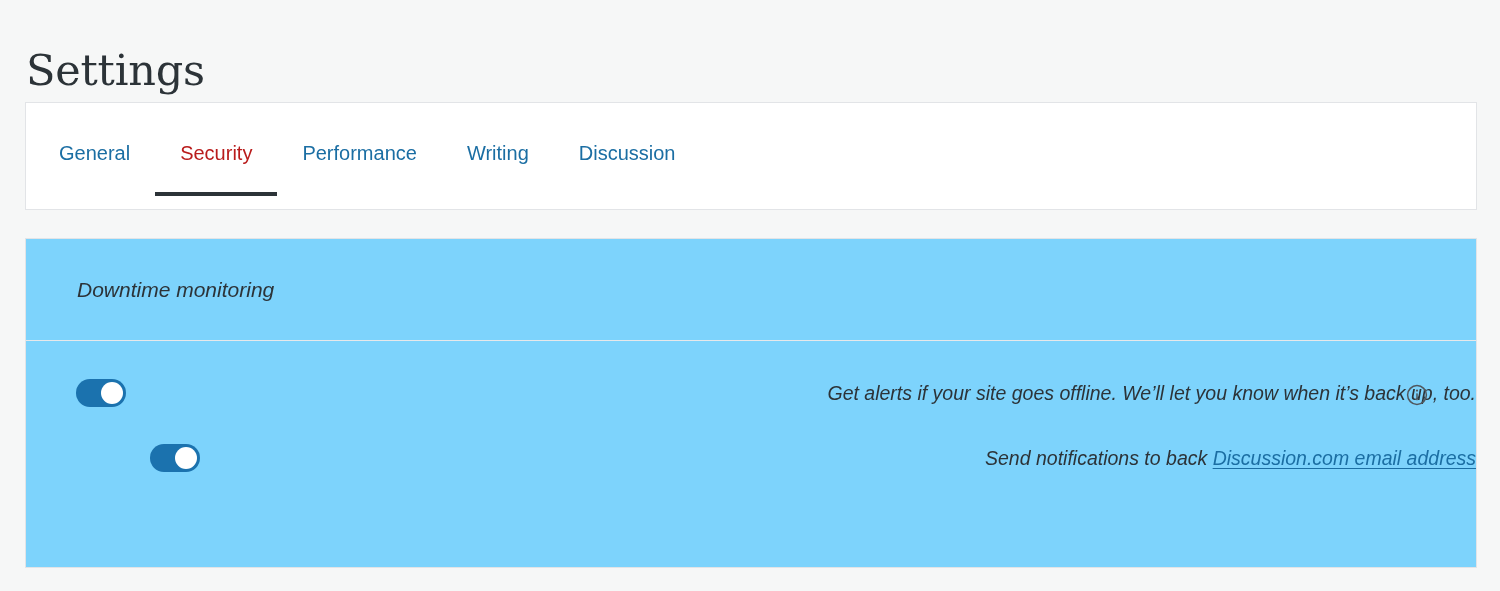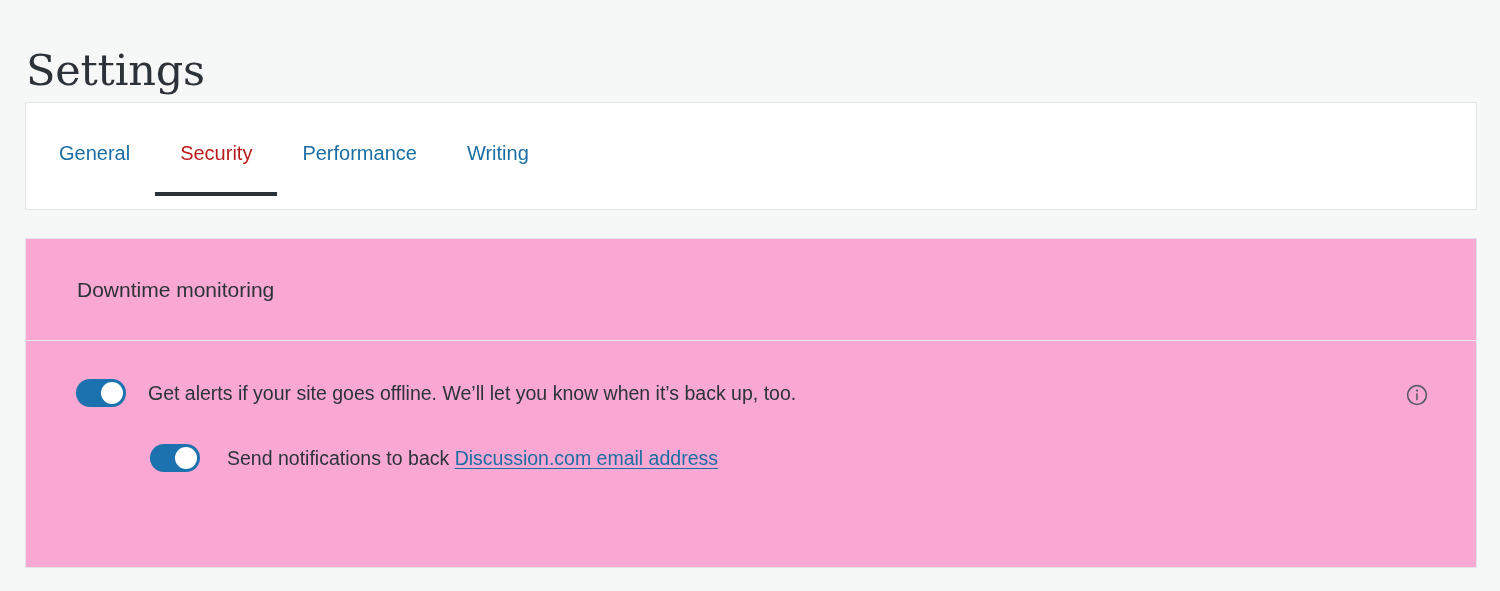--- a/index.html
+++ b/index.html
@@ -84,22 +84,23 @@
   }
 
   
   .settings-card {
     position: absolute;
     left: 25px;
     top: 238px;
     width: 1452px;
     height: 330px;
     box-sizing: border-box;
-    background: #f9a8d4;
+    background: #7dd3fc;
     border: 1px solid #e2e4e7;
+    font-style: italic;
   }
   .card-header {
     height: 102px;
     box-sizing: border-box;
     display: flex;
     align-items: center;
     padding-left: 51px;
     border-bottom: 1px solid #e7e8ea;
   }
   .card-header-title {
@@ -111,20 +112,21 @@
   .card-body {
     padding: 0;
     position: relative;
   }
 
   
   .toggle-row {
     display: flex;
     align-items: center;
     position: relative;
+    justify-content: space-between;
   }
   .toggle-row.primary {
     padding: 38px 0 0 50px;
   }
   .toggle-row.secondary {
     padding: 37px 0 0 124px;
   }
 
   .toggle {
     position: relative;
@@ -198,20 +200,23 @@
       </div>
 
       <div class="tab">
         <span class="tab-label">Performance</span>
       </div>
 
       <div class="tab">
         <span class="tab-label">Writing</span>
       </div>
 
+      <div class="tab">
+        <span class="tab-label">Discussion</span>
+      </div>
 
     </div>
   </div>
 
   <div class="settings-card">
 
     <div class="card-header">
       <span class="card-header-title">Downtime monitoring</span>
     </div>
 

